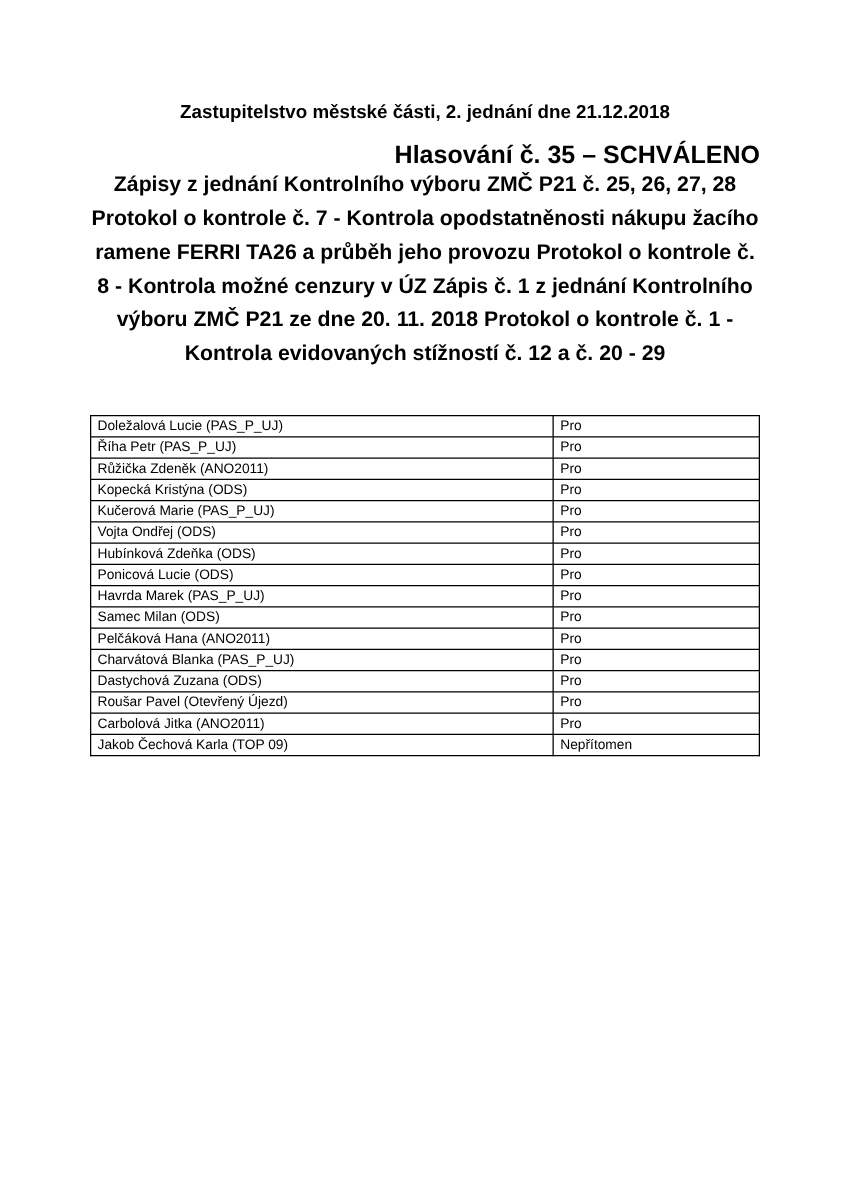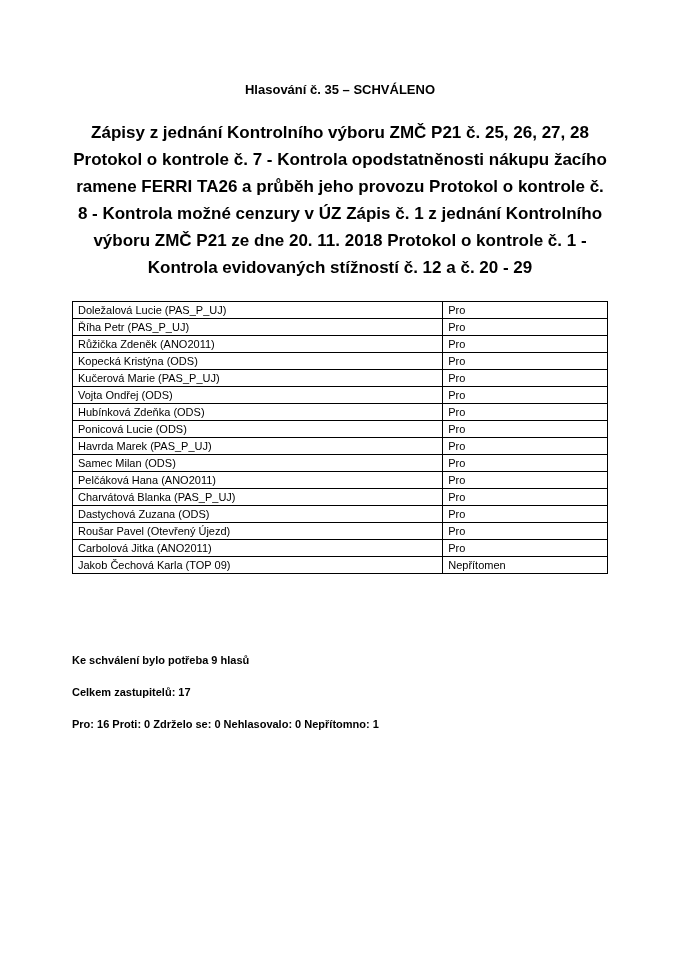--- a/index.html
+++ b/index.html
@@ -16,34 +16,34 @@
     height: 960px;
     padding: 80px 71px 0 72px;
   }
   .heading-block { text-align: center; font-weight: bold; }
   .doc-title {
     font-size: 15px;
     line-height: 20px;
     margin-bottom: 14px;
   }
   .doc-subtitle {
-    font-size: 13px;
+    font-size: 20px;
     line-height: 20px;
-    margin-bottom: 19px;
+    text-align: right;
   }
   .doc-description {
     font-size: 17px;
     line-height: 27px;
     font-weight: bold;
     text-align: center;
   }
   table.vote-table {
     width: 100%;
     border-collapse: collapse;
-    margin-top: 20px;
+    margin-top: 36px;
     table-layout: fixed;
   }
   table.vote-table td {
     border: 1px solid #000000;
     font-size: 11px;
     line-height: 14px;
     padding: 1px 4px 1px 5px;
     height: 17px;
     overflow: hidden;
     white-space: nowrap;
@@ -57,20 +57,21 @@
     font-weight: bold;
     margin-bottom: 20px;
   }
 </style>
 </head>
 <body>
 
 <div class="doc">
 
   <div class="heading-block">
+    <div class="doc-title">Zastupitelstvo městské části, 2. jednání dne 21.12.2018</div>
     <div class="doc-subtitle">Hlasování č. 35 – SCHVÁLENO</div>
     <div class="doc-description">Zápisy z jednání Kontrolního výboru ZMČ P21 č. 25, 26, 27, 28 Protokol o kontrole č. 7 - Kontrola opodstatněnosti nákupu žacího ramene FERRI TA26 a průběh jeho provozu Protokol o kontrole č. 8 - Kontrola možné cenzury v ÚZ Zápis č. 1 z jednání Kontrolního výboru ZMČ P21 ze dne 20. 11. 2018 Protokol o kontrole č. 1 - Kontrola evidovaných stížností č. 12 a č. 20 - 29</div>
   </div>
 
   <table class="vote-table">
     <tbody id="vote-table-body">
         <tr>
           <td class="col-name">Doležalová Lucie (PAS_P_UJ)</td>
           <td class="col-vote">Pro</td>
         </tr>
@@ -130,19 +131,14 @@
           <td class="col-name">Carbolová Jitka (ANO2011)</td>
           <td class="col-vote">Pro</td>
         </tr>
         <tr>
           <td class="col-name">Jakob Čechová Karla (TOP 09)</td>
           <td class="col-vote">Nepřítomen</td>
         </tr>
       </tbody>
   </table>
 
-  <div class="summary-block">
-    <div class="summary-line">Ke schválení bylo potřeba 9 hlasů</div>
-    <div class="summary-line">Celkem zastupitelů: 17</div>
-    <div class="summary-line">Pro: 16 Proti: 0 Zdrželo se: 0 Nehlasovalo: 0 Nepřítomno: 1</div>
-  </div>
 
 </div>
 
 </body></html>

